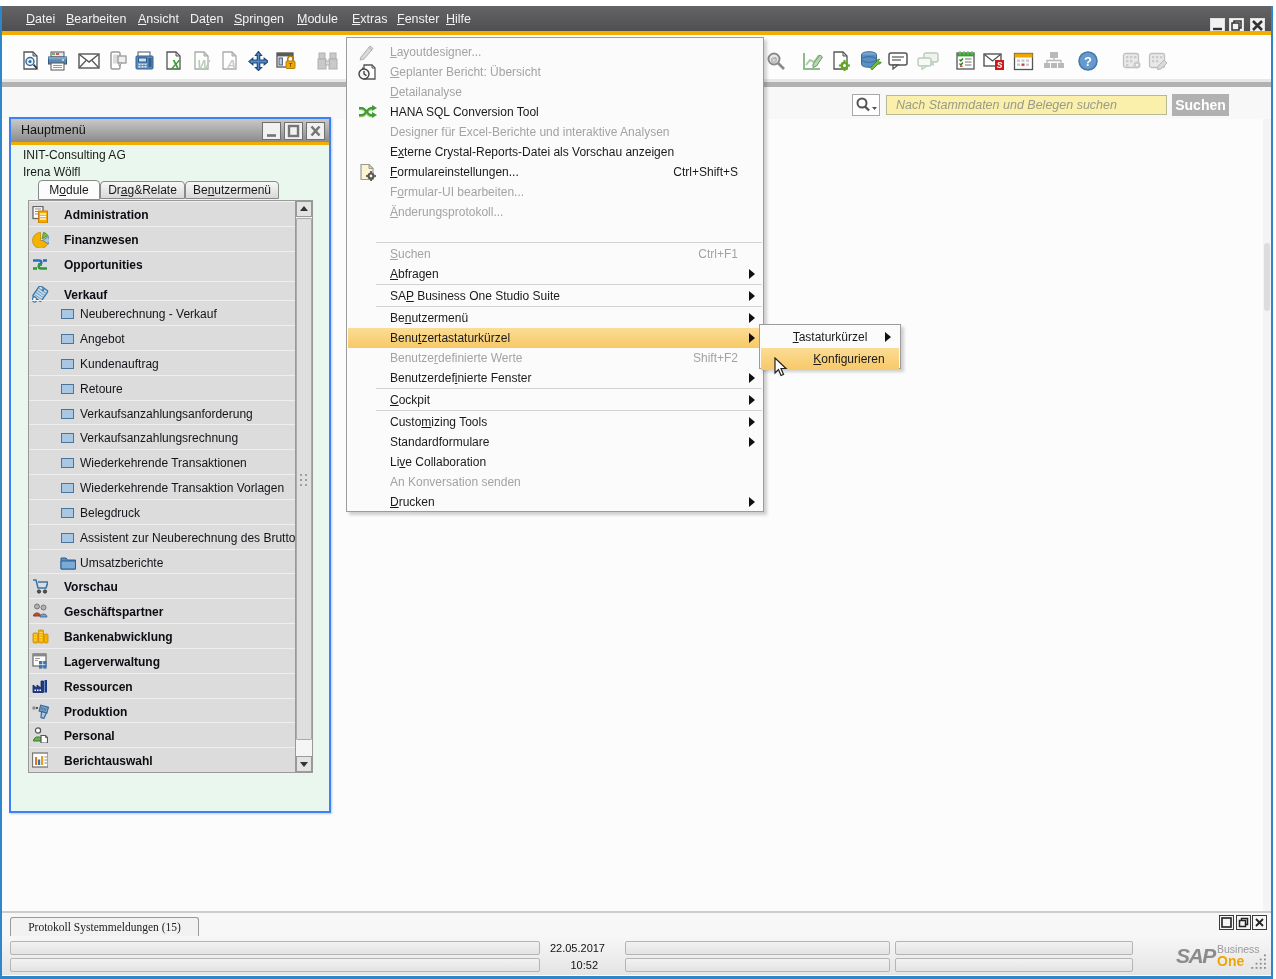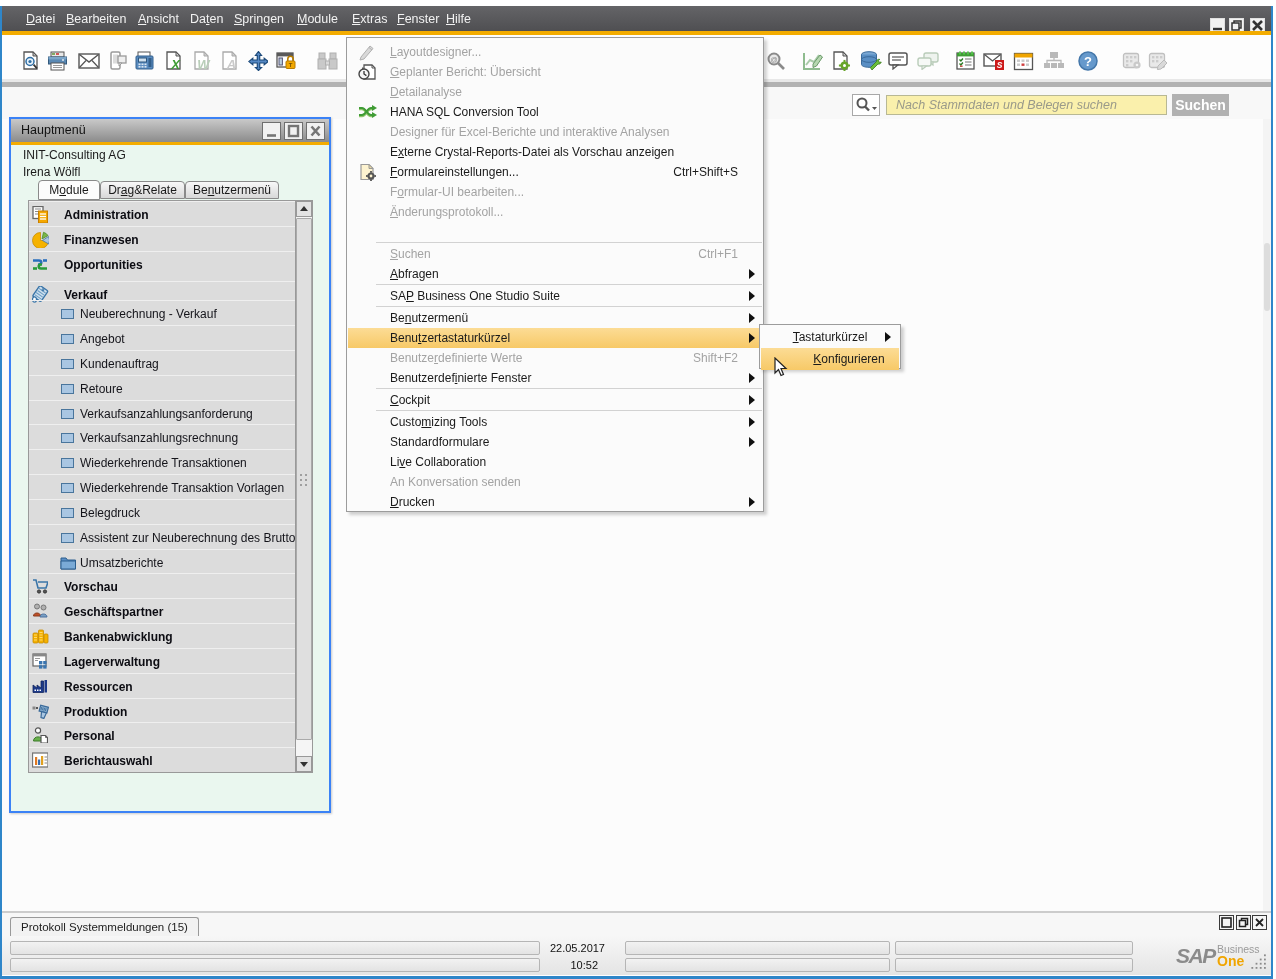--- a/index.html
+++ b/index.html
@@ -44,21 +44,21 @@
 .xrow.dis { color:#a3a3a3; }
 .xrow .arr { position:absolute; right:9px; top:5px; width:0; height:0; border-left:6px solid #111; border-top:5px solid transparent; border-bottom:5px solid transparent; }
 .xsep { position:absolute; left:29px; width:386px; height:1px; background:#d2d2d2; }
 .xrow.hl { background:linear-gradient(#fcdc95,#f7c967); }
 #smenu { left:759px; top:324px; width:142px; height:45px; background:#fbfbfb; border:1px solid #9c9c9c; box-shadow:3px 3px 3px rgba(0,0,0,0.18); font-size:12px; }
 .srow { position:absolute; left:1px; width:138px; height:22px; line-height:22px; text-align:center; color:#1a1a1a; }
 .srow.hl { background:linear-gradient(#fcdc95,#f7c967); }
 .srow .arr { position:absolute; right:8px; top:6px; width:0; height:0; border-left:6px solid #111; border-top:5px solid transparent; border-bottom:5px solid transparent; }
 #bdiv { left:2px; top:911px; width:1269px; height:2px; background:#cccccc; }
 #btabzone { left:2px; top:913px; width:1269px; height:23px; background:#f7f7f7; }
-#btab { left:10px; top:917px; width:189px; height:19px; background:#f2f2f2; border:1px solid #999; border-bottom:none; border-radius:3px 3px 0 0; font-size:11.5px; text-align:center; line-height:19px; color:#222; }
+#btab { left:10px; top:917px; width:189px; height:19px; background:#f2f2f2; border:1px solid #999; border-bottom:none; border-radius:3px 3px 0 0; font-size:11.5px; text-align:center; line-height:19px; color:#222;font-family:Liberation Serif, serif; }
 #bstatus { left:2px; top:936px; width:1269px; height:39px; background:linear-gradient(#f7f7f7,#e4e4e4); }
 .sfield { position:absolute; height:14px; background:linear-gradient(#f2f2f2,#e3e3e3); border:1px solid #b5b5b5; border-radius:2px; }
 .stext { position:absolute; font-size:11px; color:#111; }
 .bwbtn { position:absolute; top:915px; width:15px; height:15px; background:#f5f5f5; border:1px solid #3a3a3a; }
 .bwbtn svg { display:block; }
 </style>
 </head>
 <body>
 <div id="stage">
   <div class="abs" id="menubar">

